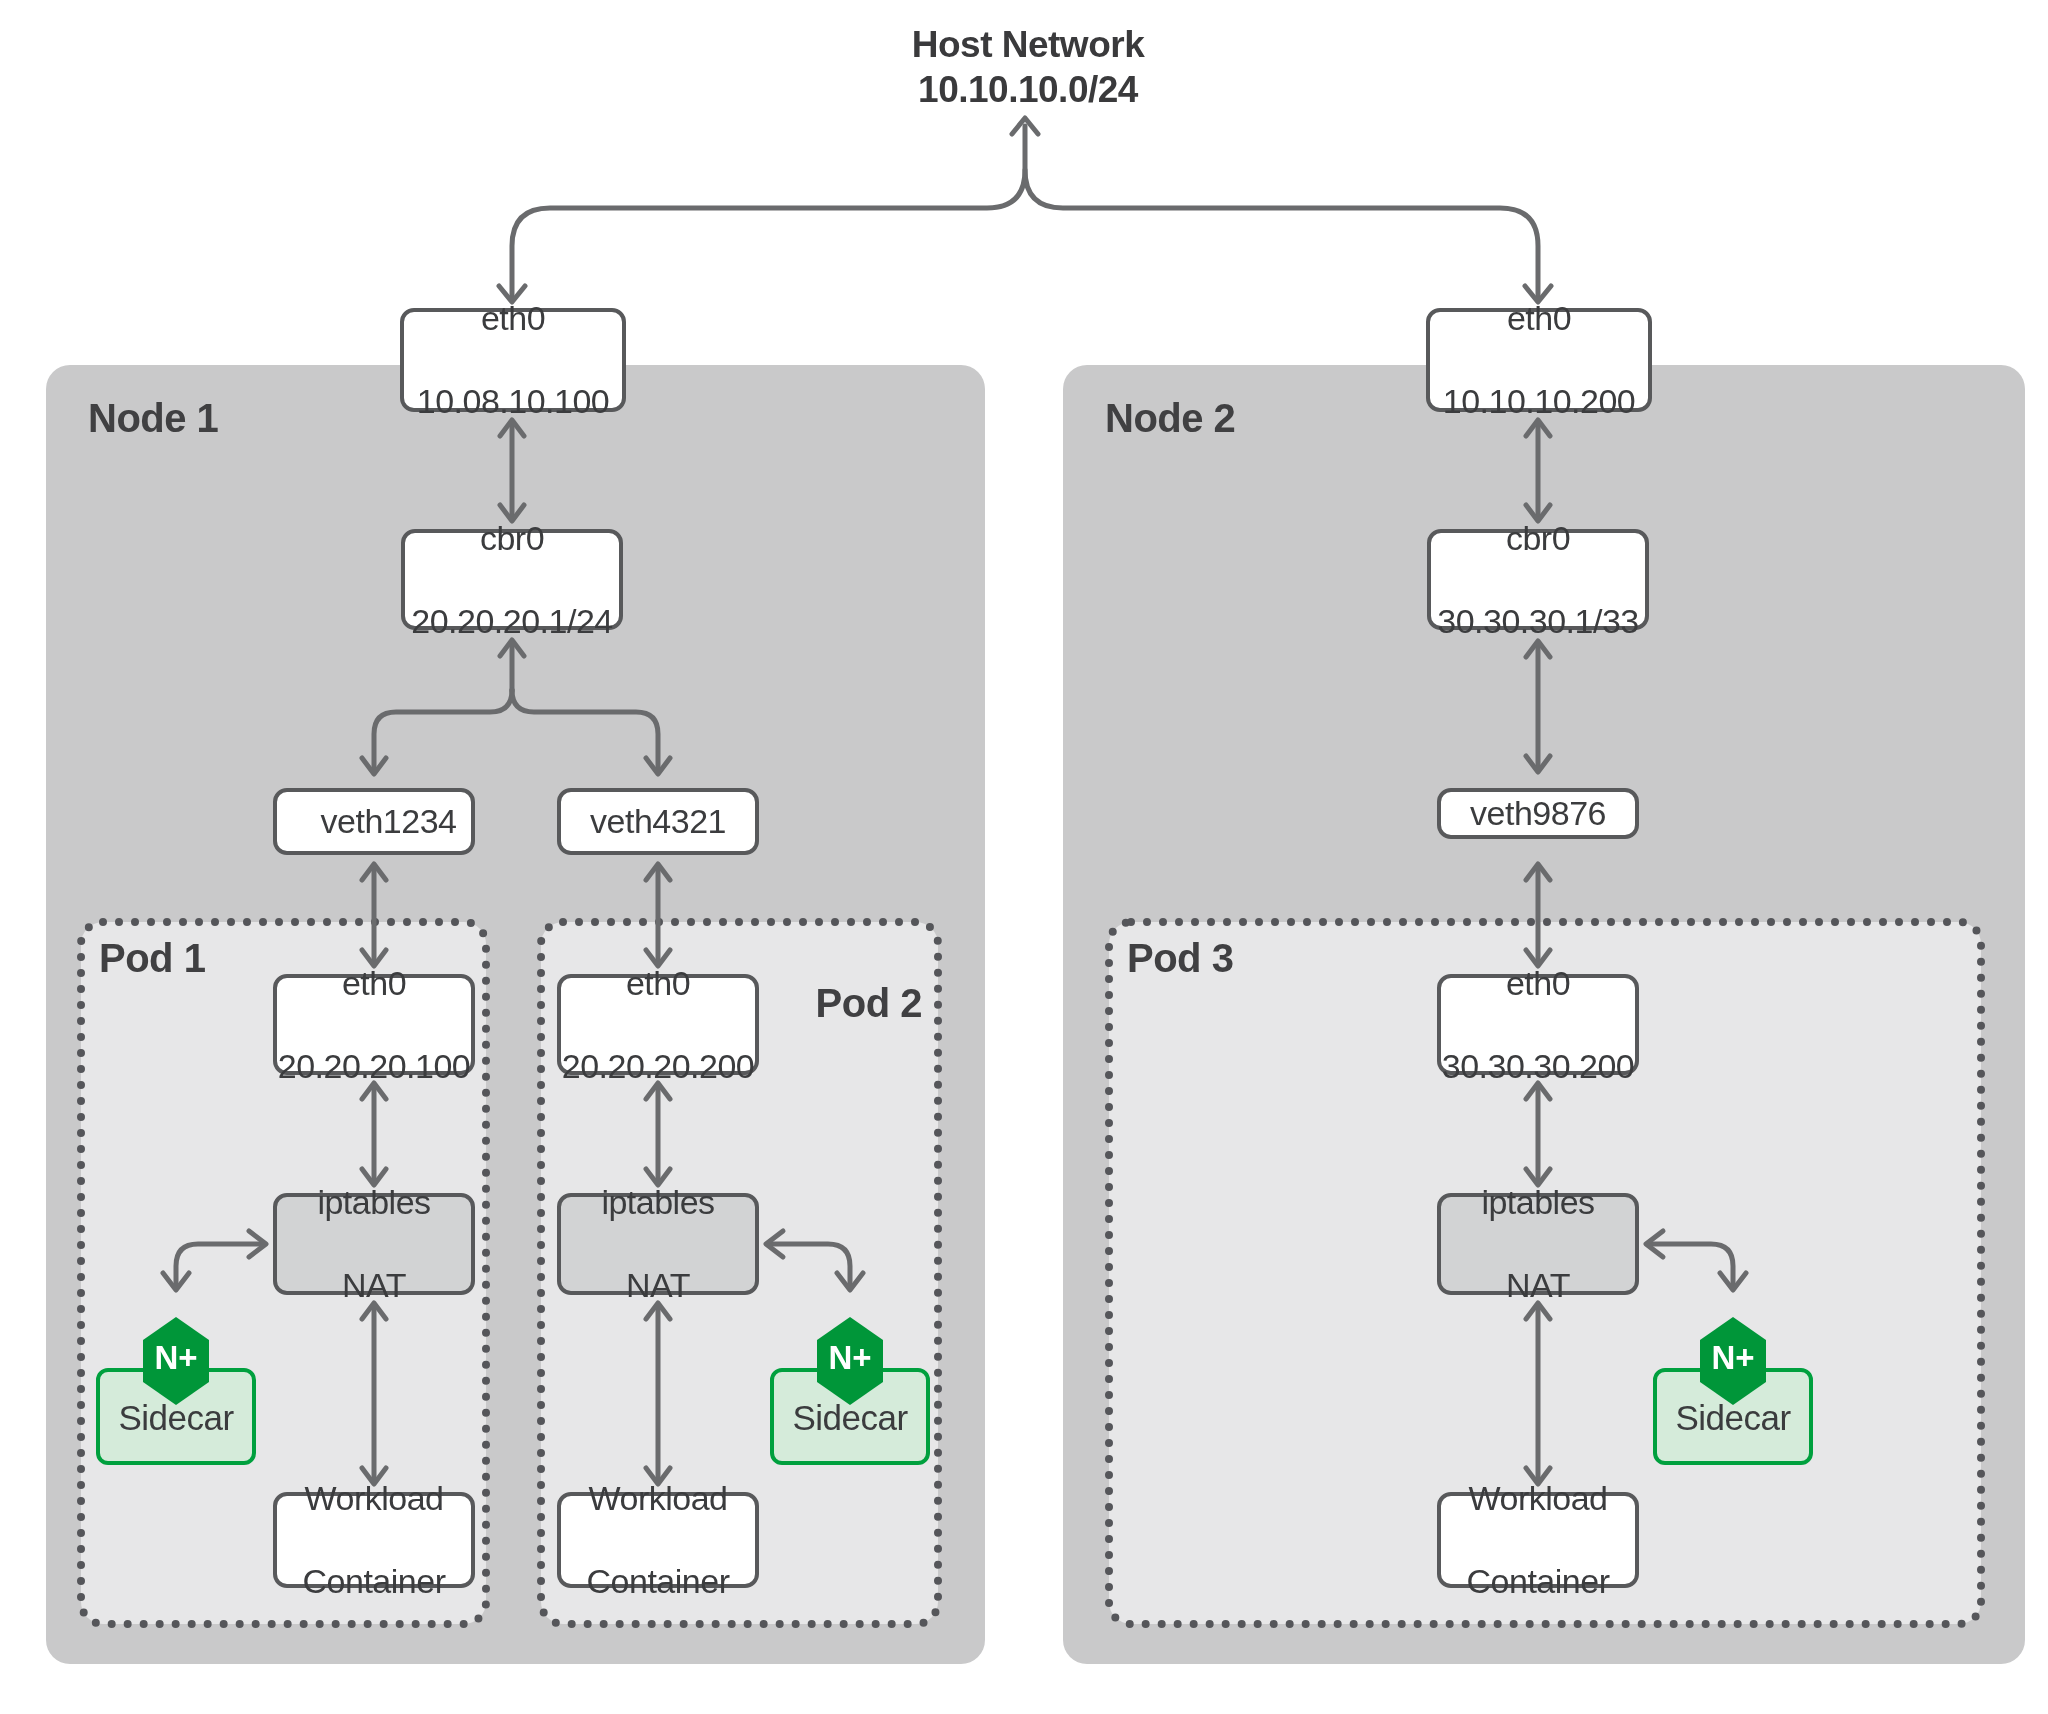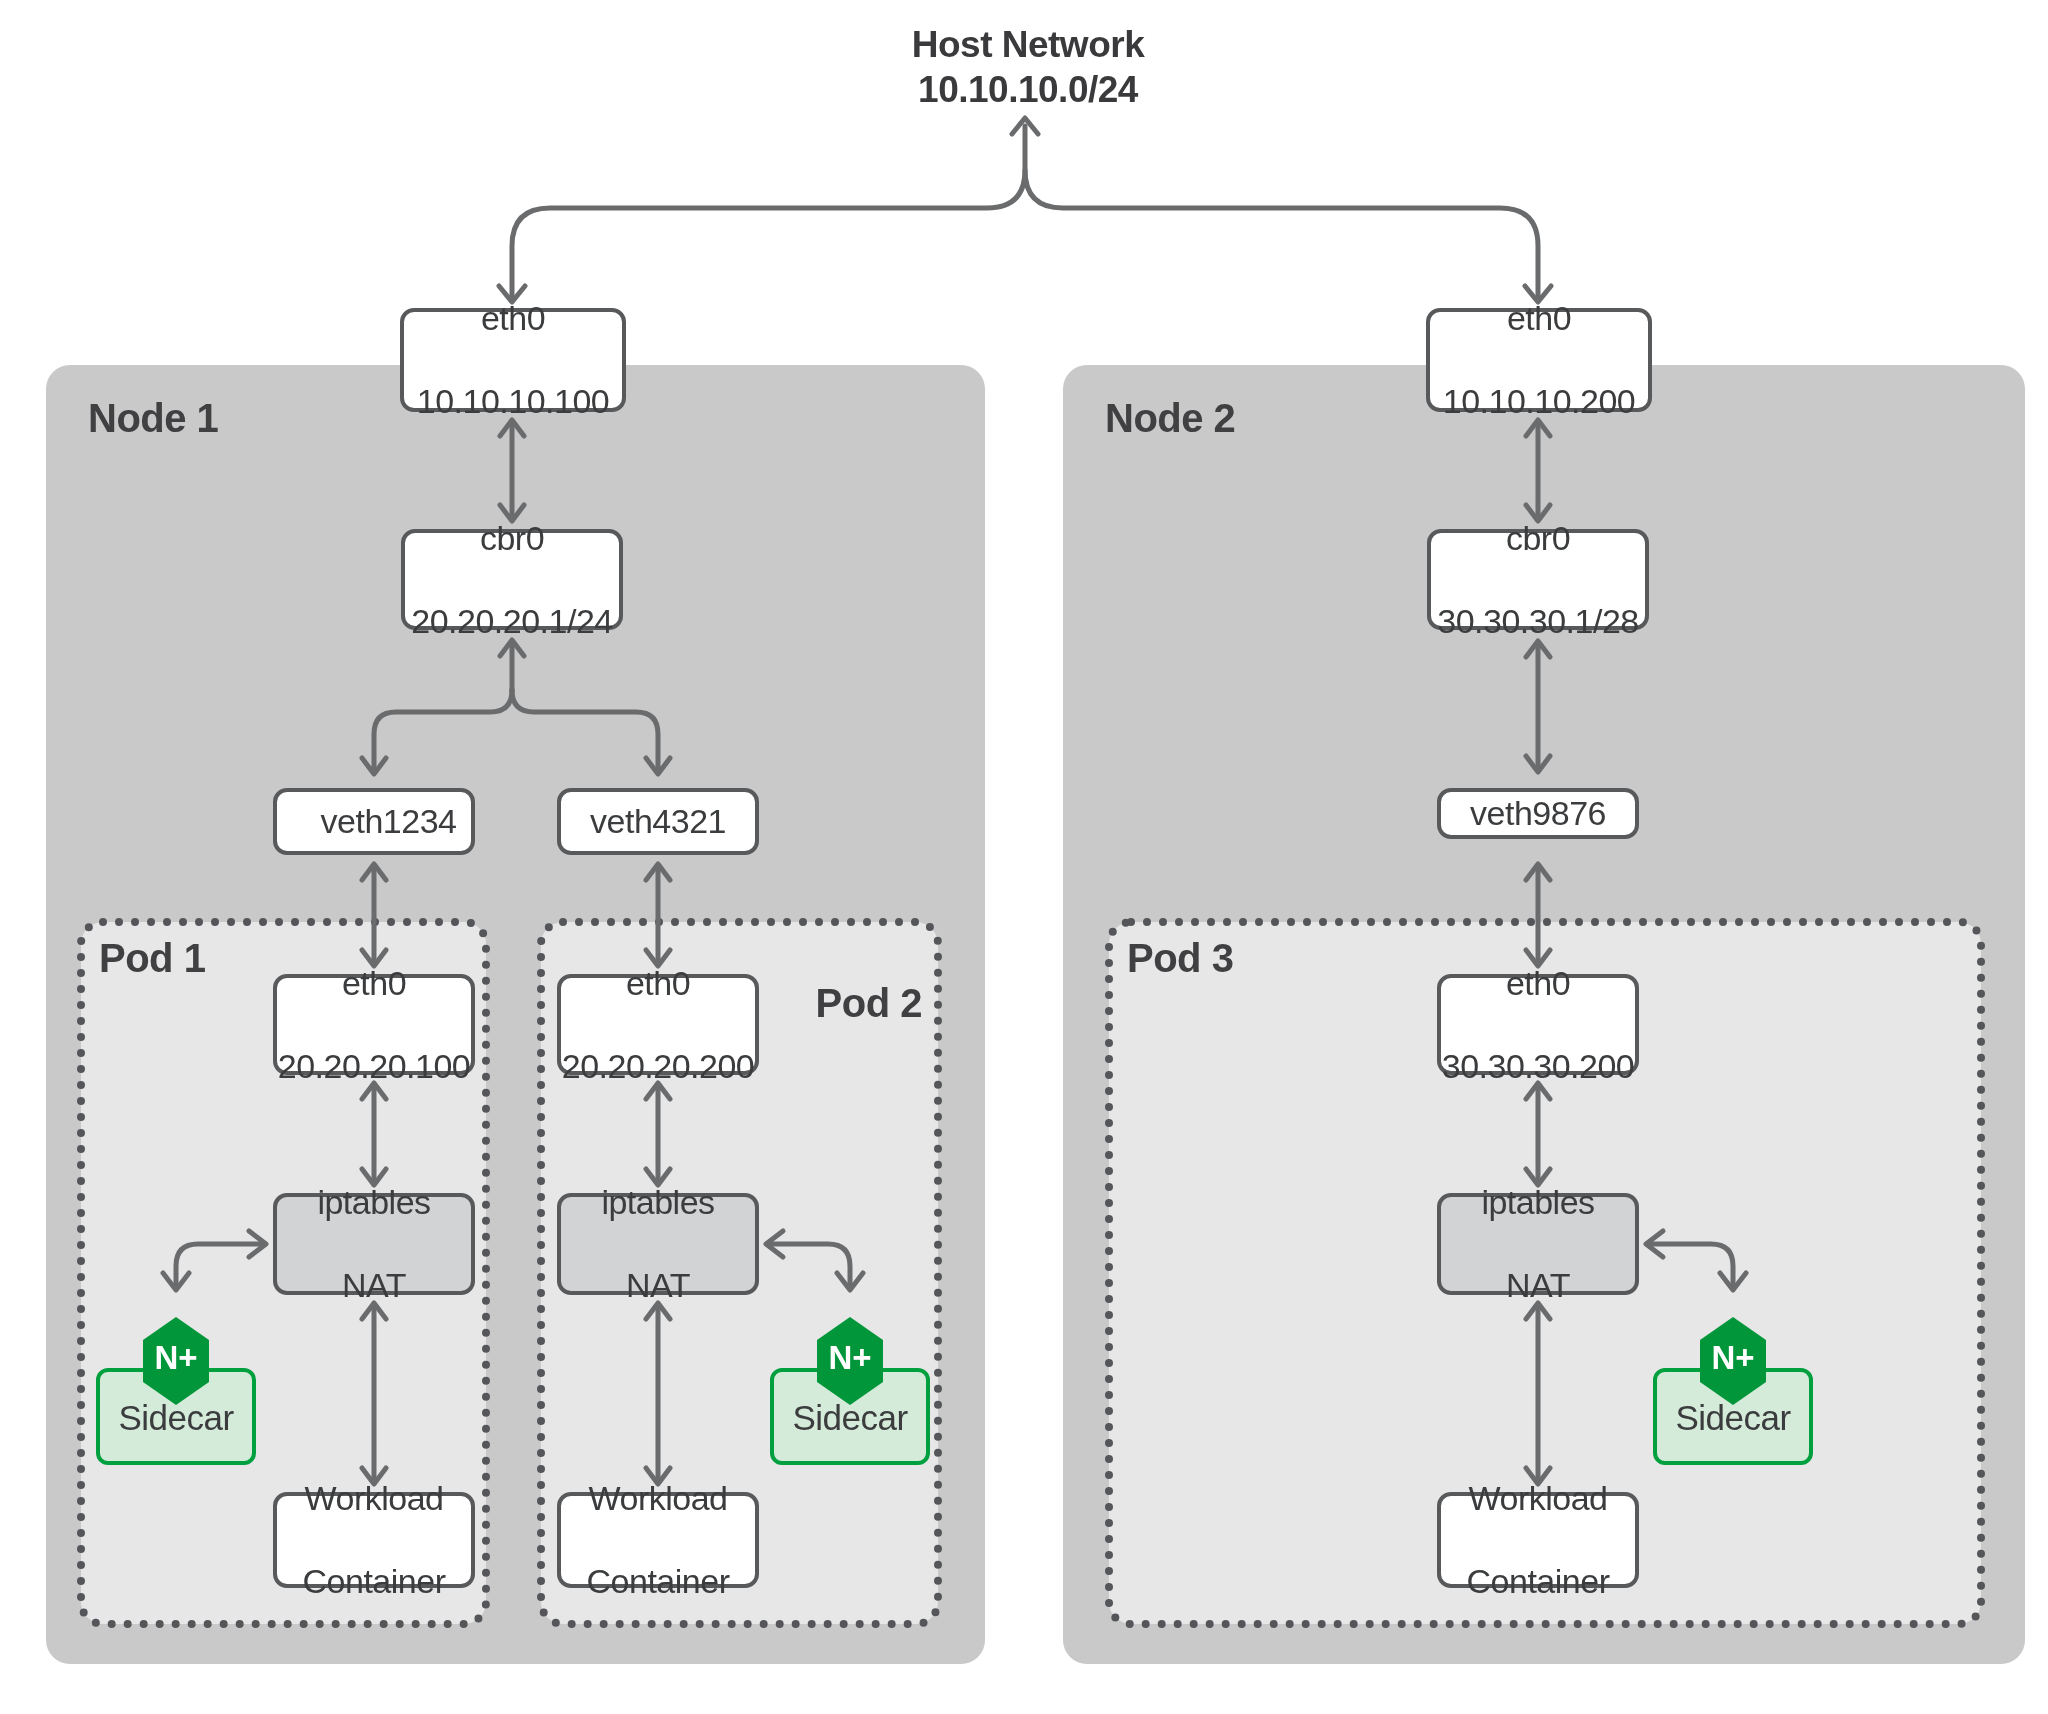--- a/index.html
+++ b/index.html
@@ -125,40 +125,40 @@
   </svg>
 
   <div class="node-label" style="left:88px;top:396px;">Node 1</div>
   <div class="node-label" style="left:1105px;top:396px;">Node 2</div>
   <div class="pod-label" style="left:99px;top:936px;z-index:3;">Pod 1</div>
   <div class="pod-label" style="right:1126px;top:936px;z-index:3;margin-top:45px;">Pod 2</div>
   <div class="pod-label" style="left:1127px;top:936px;z-index:3;">Pod 3</div>
 
   <div class="box" style="left:400px;top:308px;width:226px;height:104px;">
     <div>eth0</div>
-    <div>10.10.10.100</div>
+    <div>10.08.10.100</div>
   </div>
   <div class="box" style="left:401px;top:529px;width:222px;height:101px;">
     <div>cbr0</div>
     <div>20.20.20.1/24</div>
   </div>
   <div class="box" style="left:273px;top:788px;width:202px;height:67px;padding-left:29px;">
     <div>veth1234</div>
   </div>
   <div class="box" style="left:557px;top:788px;width:202px;height:67px;">
     <div>veth4321</div>
   </div>
 
   <div class="box" style="left:1426px;top:308px;width:226px;height:104px;">
     <div>eth0</div>
     <div>10.10.10.200</div>
   </div>
   <div class="box" style="left:1427px;top:529px;width:222px;height:101px;">
     <div>cbr0</div>
-    <div>30.30.30.1/28</div>
+    <div>30.30.30.1/33</div>
   </div>
   <div class="box" style="left:1437px;top:788px;width:202px;height:51px;">
     <div>veth9876</div>
   </div>
 
   <div class="box" style="left:273px;top:974px;width:202px;height:101px;">
     <div>eth0</div>
     <div>20.20.20.100</div>
   </div>
   <div class="box nat" style="left:273px;top:1193px;width:202px;height:102px;">

